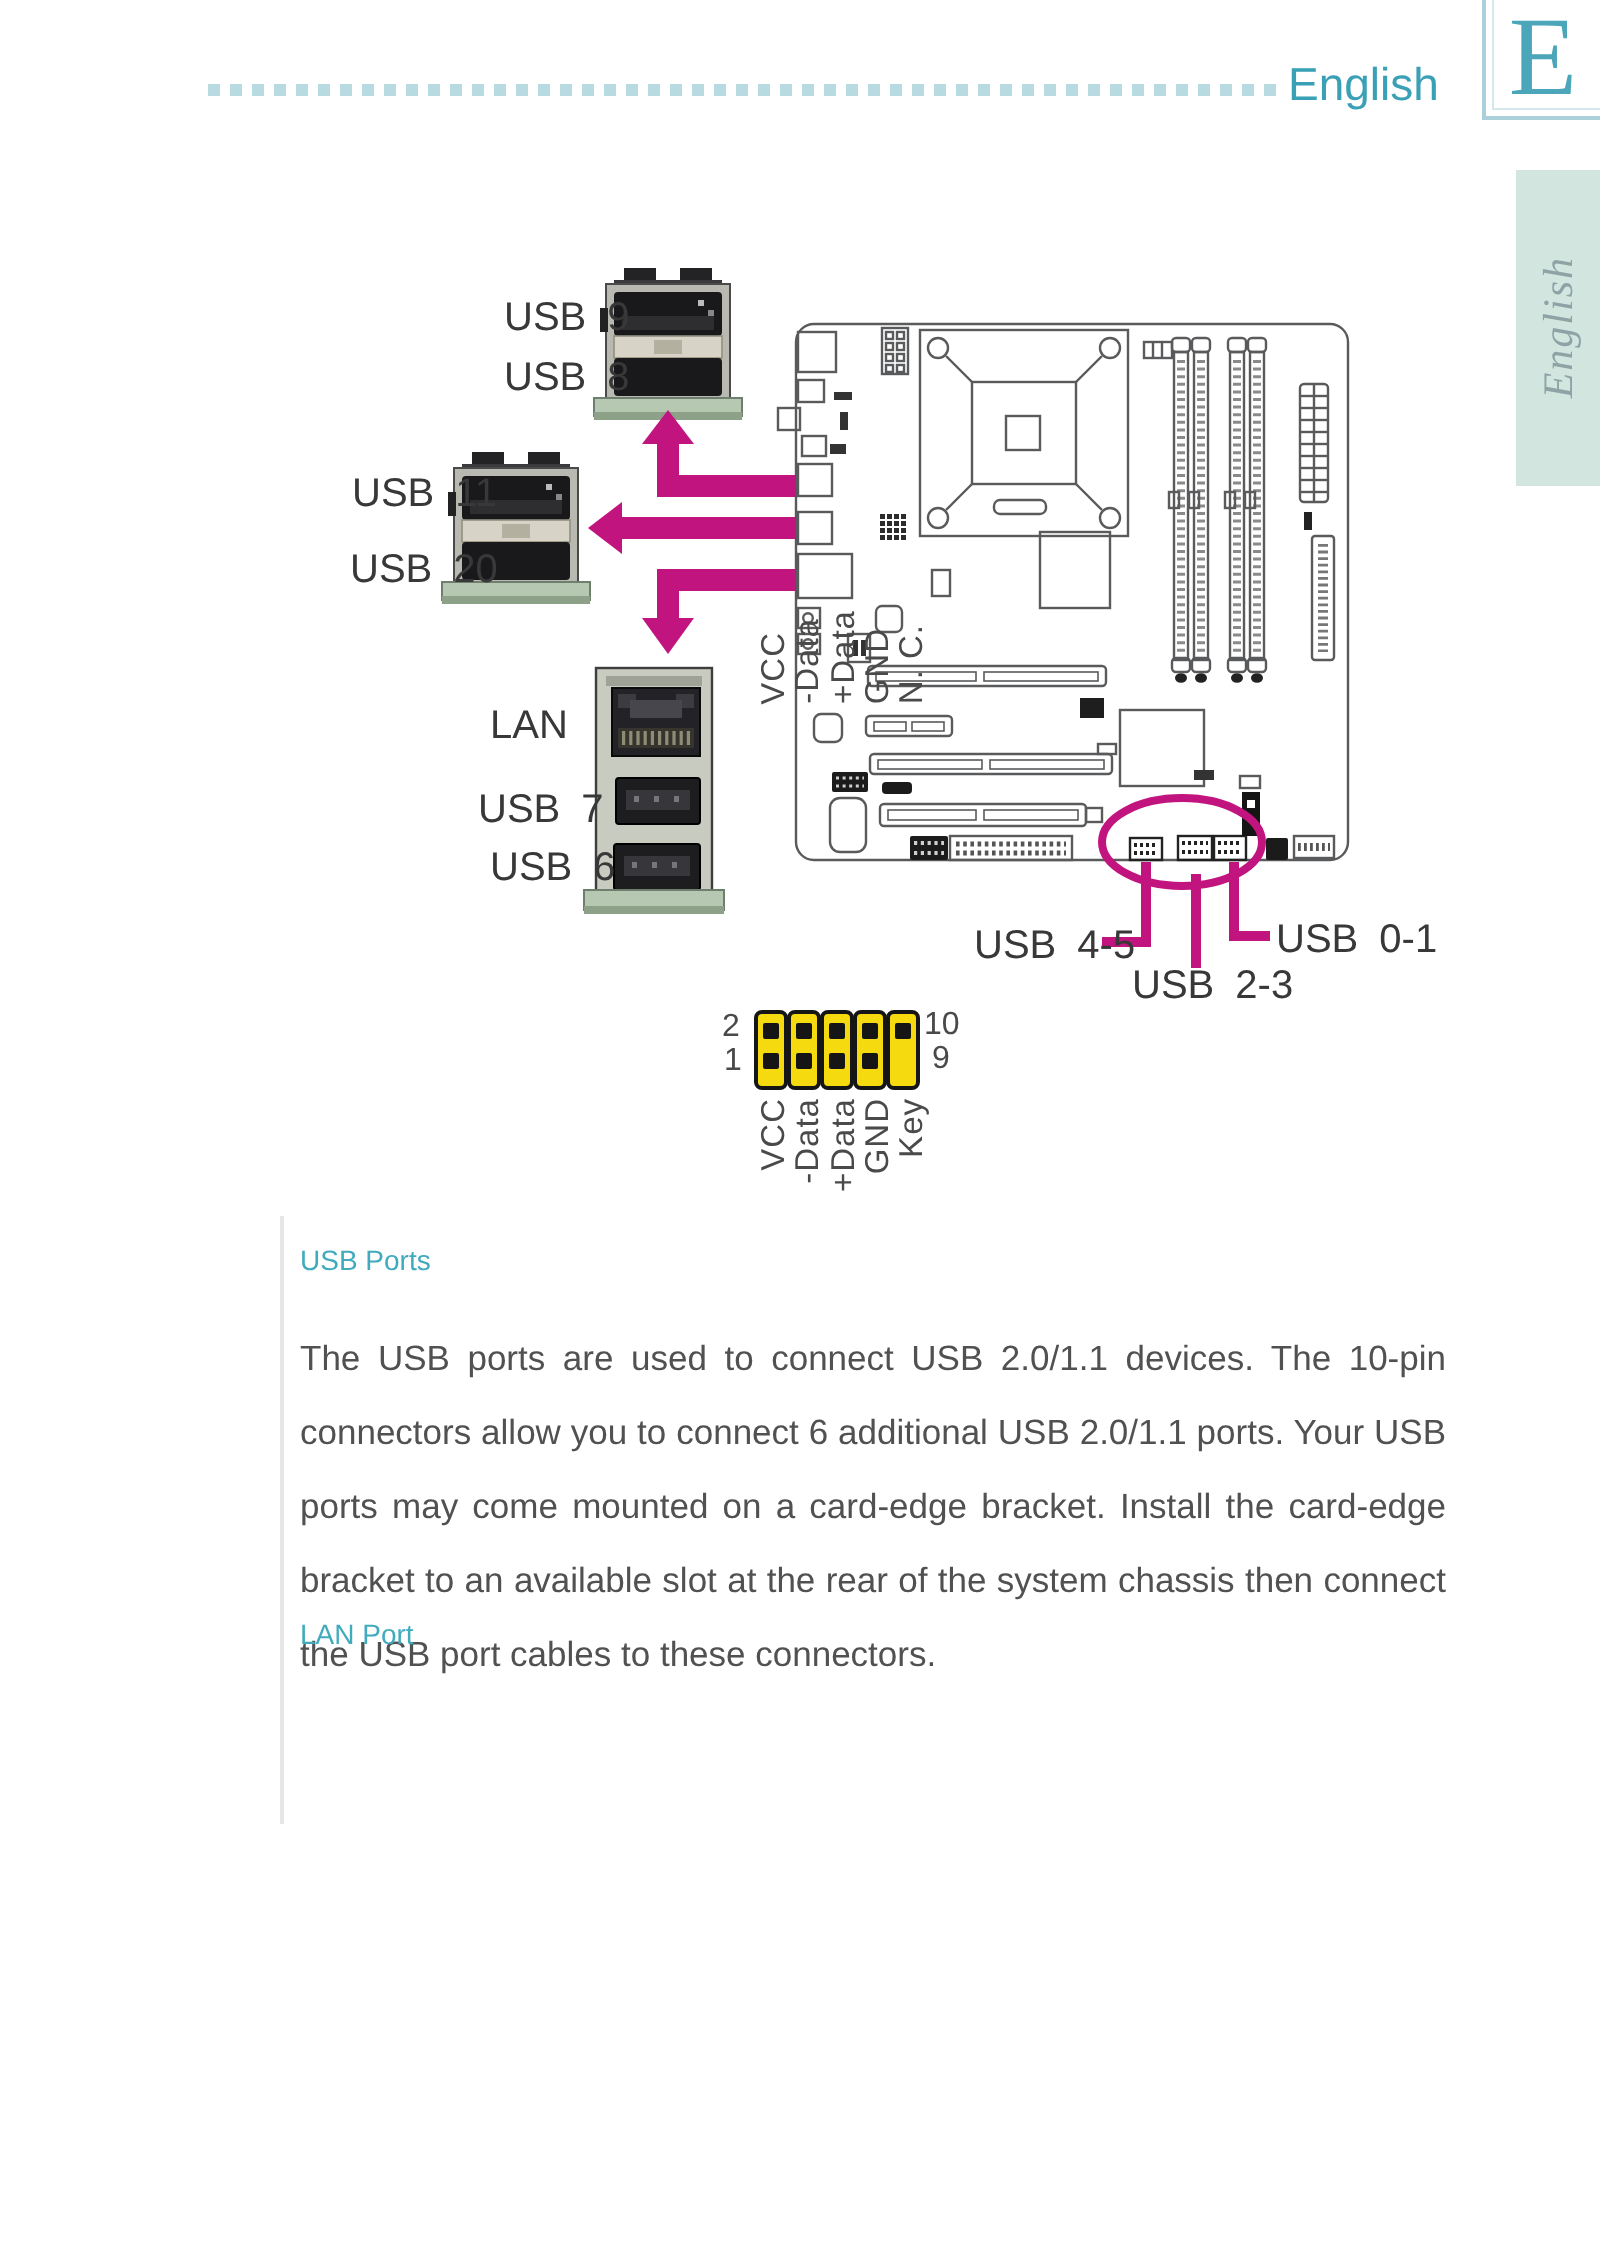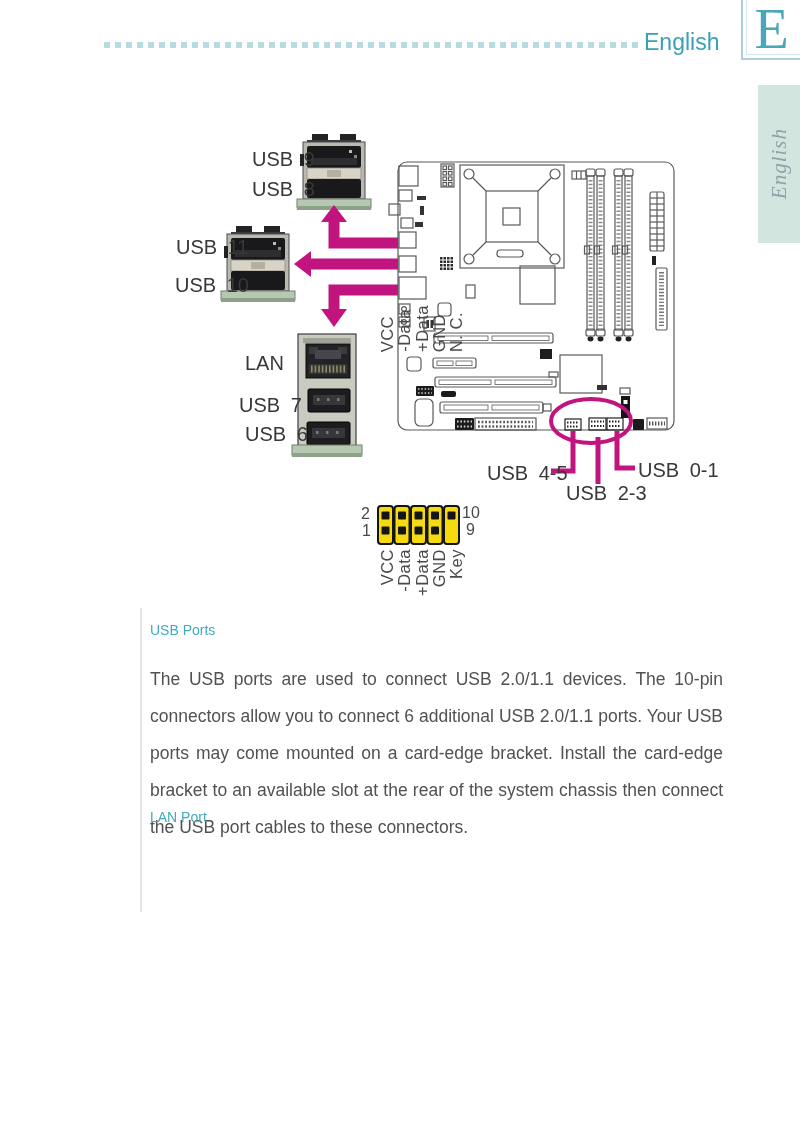--- a/index.html
+++ b/index.html
@@ -300,21 +300,21 @@
     <span class="e-letter">E</span>
   </div>
   <div class="abs txt sidebar-band">
     <span class="sidebar-text">English</span>
   </div>
 
 
   <div class="abs txt dlabel" style="left:252px;top:148px">USB 9</div>
   <div class="abs txt dlabel" style="left:252px;top:178px">USB 8</div>
   <div class="abs txt dlabel" style="left:176px;top:236px">USB 11</div>
-  <div class="abs txt dlabel" style="left:175px;top:274px">USB 10</div>
+  <div class="abs txt dlabel" style="left:175px;top:274px">USB 20</div>
   <div class="abs txt dlabel" style="left:245px;top:352px">LAN</div>
   <div class="abs txt dlabel" style="left:239px;top:394px">USB 7</div>
   <div class="abs txt dlabel" style="left:245px;top:423px">USB 6</div>
   <div class="abs txt dlabel" style="left:487px;top:462px">USB 4-5</div>
   <div class="abs txt dlabel" style="left:638px;top:459px">USB 0-1</div>
   <div class="abs txt dlabel" style="left:566px;top:482px">USB 2-3</div>
 
   <div class="abs txt pin-num" style="left:361px;top:505px">2</div>
   <div class="abs txt pin-num" style="left:362px;top:522px">1</div>
   <div class="abs txt pin-num" style="left:462px;top:504px">10</div>

